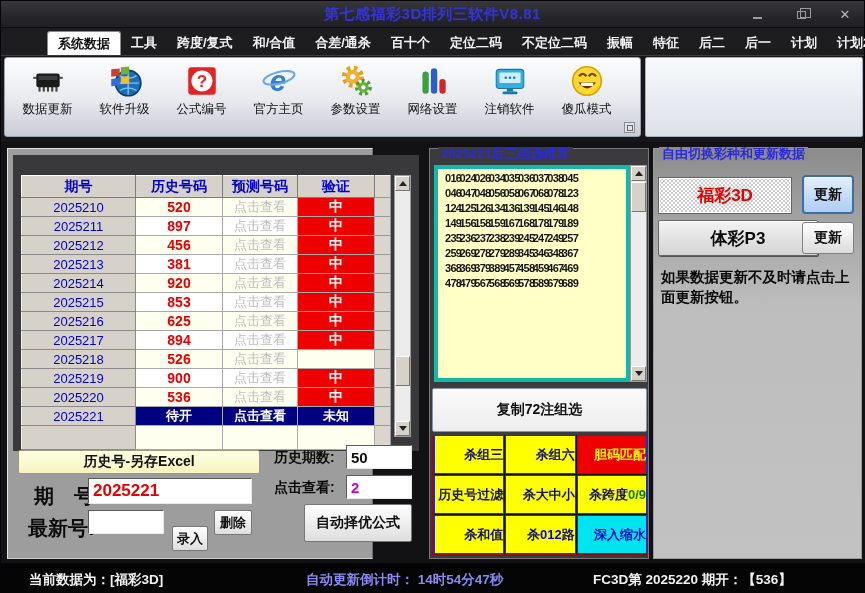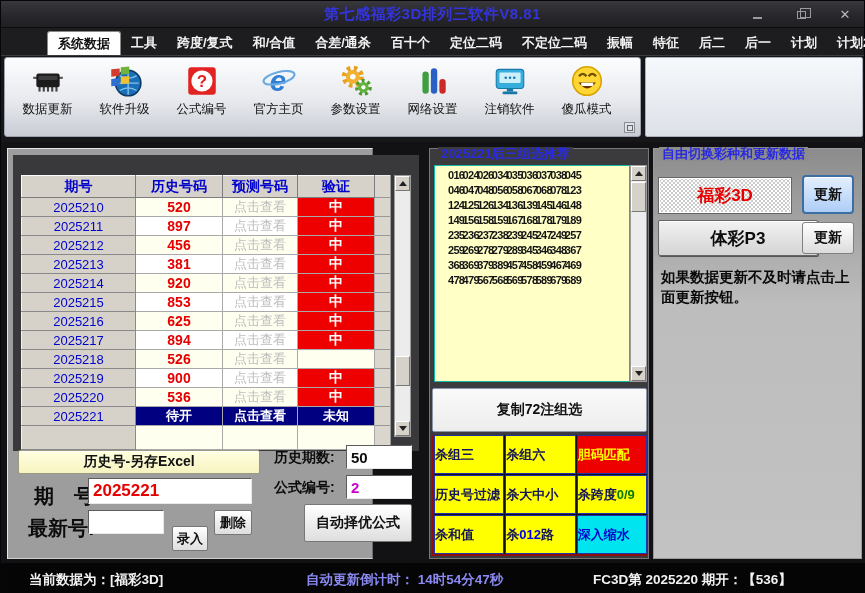--- a/index.html
+++ b/index.html
@@ -78,29 +78,29 @@
   .lab { position:absolute; font-weight:bold; color:#0c0c0c; font-size:20px; white-space:nowrap; }
   .inputbox { position:absolute; background:#fff; border:1px solid; border-color:#5c5c5c #e9e9e9 #e9e9e9 #5c5c5c;
     font-weight:bold; display:flex; align-items:center; padding-left:4px; }
   .btn3d { position:absolute; background:linear-gradient(#ffffff,#dedede); border:1px solid #777;
     border-radius:2px; font-weight:bold; color:#111; display:flex; align-items:center; justify-content:center;
     box-shadow:inset 0 1px 0 #fff; cursor:pointer; }
   .excel-btn { background:linear-gradient(#ffffe0,#f7f3c0); border:1px solid #9a9a80; }
 
   
   .numbers-box { position:absolute; left:4px; top:16px; width:196px; height:217px; background:#ffffc6;
-    border:1px solid #14b8a6; color:#141414; font-size:11px; font-weight:bold;
-    letter-spacing:-0.7px; word-spacing:-4px; line-height:15px; padding:2px 0 0 13px;
+    border:4px solid #14b8a6; color:#141414; font-size:11px; font-weight:bold;
+    letter-spacing:-0.7px; word-spacing:-4px; line-height:15px; padding:2px 0 0 7px;
     white-space:pre; overflow:hidden; }
   .copy-btn { left:2px; top:239px; width:215px; height:44px; font-size:14px;
     background:linear-gradient(#fafafa,#ededed); border:1px solid #8a96a8; box-shadow:0 0 0 1px #3a4a7a33; }
   .grid { position:absolute; left:2px; top:286px; width:215px; height:121px; background:#101018;
     display:grid; grid-template-columns:1fr 1fr 1fr; grid-template-rows:1fr 1fr 1fr; gap:1px;
     border-left:2px solid #8a1010; border-bottom:2px solid #8a1010; }
-  .gbtn { border:1px solid #2233aa; display:flex; align-items:center; justify-content:flex-start;
+  .gbtn { border:1px solid #2233aa; display:flex; align-items:center; justify-content:flex-end;
     font-size:13px; font-weight:bold; white-space:nowrap; cursor:pointer; }
 
   
   .fc3d-btn { position:absolute; left:4px; top:28px; width:134px; height:37px; border:1px solid #666;
     box-shadow:inset 0 0 0 1px #fff;
     background-image:linear-gradient(45deg,#cbcbcb 25%,transparent 25%,transparent 75%,#cbcbcb 75%),
                      linear-gradient(45deg,#cbcbcb 25%,#ffffff 25%,#ffffff 75%,#cbcbcb 75%);
     background-size:4px 4px; background-position:0 0,2px 2px;
     display:flex; align-items:center; justify-content:center; color:#e80000; font-size:17px; font-weight:bold; cursor:pointer; }
   .tcp3-btn { left:4px; top:71px; width:160px; height:36px; font-size:17px;
@@ -385,21 +385,21 @@
       <div class="inputbox" style="left:80px; top:329px; width:164px; height:26px; color:#e60000; font-size:17px;">2025221</div>
 
       <div class="lab" style="left:20px; top:366px;">最新号:</div>
       <div class="inputbox" style="left:80px; top:361px; width:76px; height:24px; font-size:15px;"></div>
       <div class="btn3d" style="left:164px; top:377px; width:36px; height:25px; font-size:13px;">录入</div>
       <div class="btn3d" style="left:206px; top:361px; width:38px; height:25px; font-size:13px;">删除</div>
 
       <div class="lab" style="left:266px; top:300px; font-size:14px;">历史期数:</div>
       <div class="inputbox" style="left:338px; top:296px; width:66px; height:24px; font-size:15px; color:#0c0c0c;">50</div>
 
-      <div class="lab" style="left:266px; top:330px; font-size:14px;">公式编号:</div>
+      <div class="lab" style="left:266px; top:330px; font-size:14px;">点击查看:</div>
       <div class="inputbox" style="left:338px; top:326px; width:66px; height:24px; font-size:15px; color:#cc00cc;">2</div>
 
       <div class="btn3d" style="left:296px; top:355px; width:108px; height:38px; font-size:14px;">自动择优公式</div>
     </div>
 
     <div class="panel mid-panel">
       <div class="legend">2025221后三组选推荐</div>
       <div class="numbers-box" id="numbers-box">016 024 026 034 035 036 037 038 045
 046 047 048 056 058 067 068 078 123
 124 125 126 134 136 139 145 146 148

